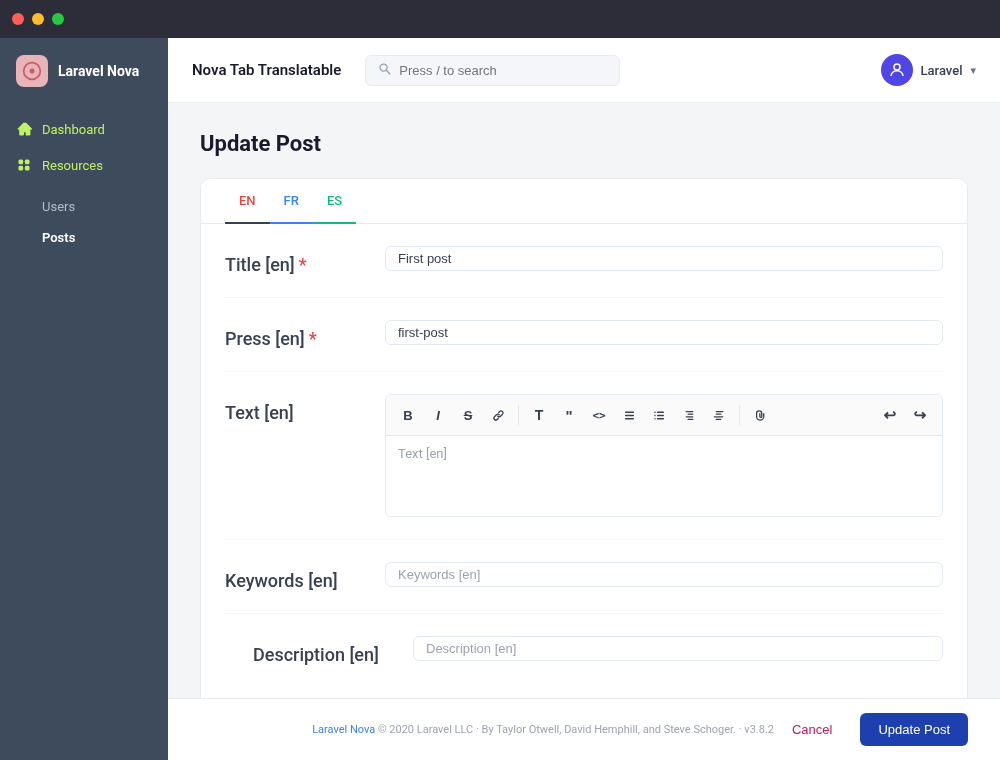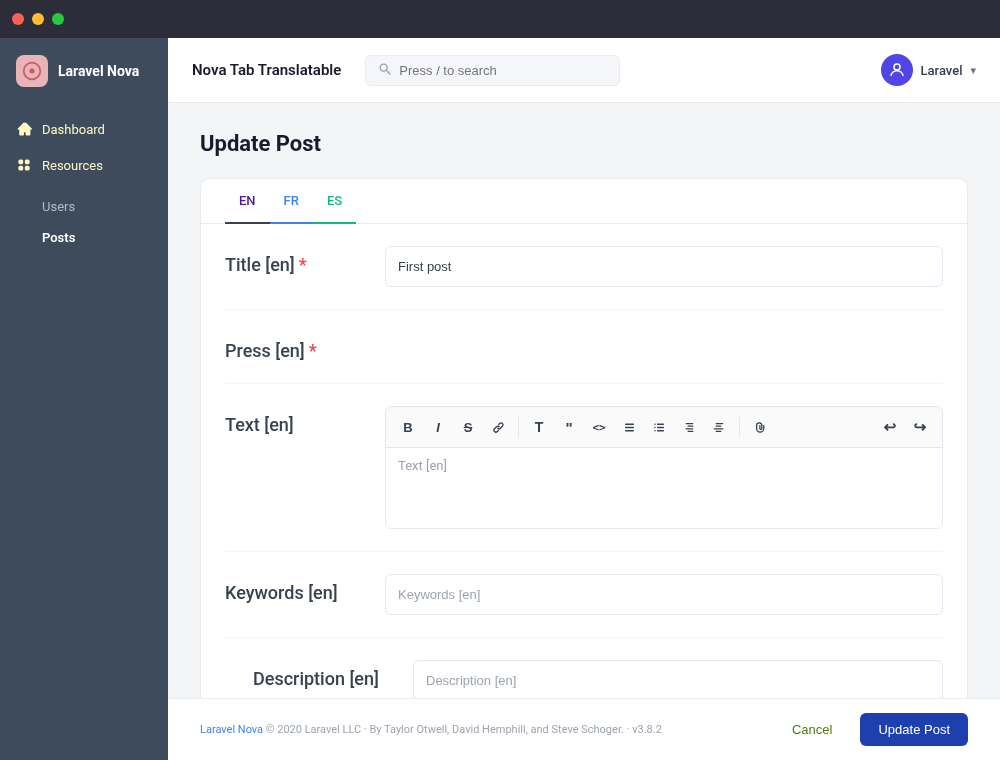--- a/index.html
+++ b/index.html
@@ -68,21 +68,21 @@
     .sidebar-nav {
       display: flex;
       flex-direction: column;
       padding: 8px 0;
     }
     .nav-item {
       display: flex;
       align-items: center;
       gap: 10px;
       padding: 10px 16px;
-      color: #fef9c3;
+      color: #bef264;
       font-size: 13px;
       cursor: pointer;
       transition: background 0.15s;
     }
     .nav-icon { width: 16px; height: 16px; flex-shrink: 0; }
 
     .sidebar-section { margin-top: 8px; }
     .sidebar-sub-item {
       display: flex;
       align-items: center;
@@ -188,21 +188,21 @@
     }
     .lang-tab {
       padding: 14px 14px;
       font-size: 13px;
       font-weight: 500;
       color: #6b7280;
       cursor: pointer;
       border-bottom: 2px solid transparent;
       margin-bottom: -1px;
     }
-    .lang-tab.active-en { color: #4c1d95; border-bottom-color: #374151; }
+    .lang-tab.active-en { color: #ef4444; border-bottom-color: #374151; }
     .lang-tab.active-fr { color: #3b82f6; border-bottom-color: #3b82f6; }
     .lang-tab.active-es { color: #10b981; border-bottom-color: #10b981; }
 
     
     .form-body { padding: 0 24px 24px; }
     .form-row {
       display: flex;
       align-items: flex-start;
       padding: 22px 0;
       border-bottom: 1px solid #f3f5f7;
@@ -217,21 +217,21 @@
       padding-top: 8px;
       display: flex;
       align-items: flex-start;
       gap: 4px;
     }
     .required-star { color: #ef4444; }
     .form-field { flex: 1; }
     .text-input {
       width: 100%;
       max-width: 560px;
-      padding: 12px 12px;
+      padding: 4px 12px;
       border: 1px solid #e2e8f0;
       border-radius: 6px;
       font-size: 13px;
       color: #374151;
       outline: none;
       background: white;
     }
     .text-input::placeholder { color: #9ca3af; }
     .text-input.slug { max-width: 560px; }
 
@@ -273,21 +273,21 @@
       padding: 10px 12px;
       font-size: 13px;
       color: #9ca3af;
       background: white;
     }
 
     .btn-cancel {
       padding: 9px 18px;
       border: none;
       background: transparent;
-      color: #4d7c0f;
+      color: #be185d;
       font-size: 13px;
       font-weight: 500;
       cursor: pointer;
       border-radius: 6px;
     }
     .btn-continue {
       padding: 9px 18px;
       border: none;
       background: #3b82f6;
       color: white;
@@ -312,21 +312,21 @@
       border-top: 1px solid #e8ecef;
       padding: 14px 32px;
       display: flex;
       align-items: center;
       flex-shrink: 0;
     }
     .bottom-footer-text {
       flex: 1;
       font-size: 11px;
       color: #9ca3af;
-      text-align: left;
+      text-align: right;
     }
     .bottom-footer-text a { color: #3b82f6; text-decoration: none; }
     .bottom-actions {
       display: flex;
       gap: 10px;
     }
   </style>
 </head>
 <body>
 
@@ -420,20 +420,23 @@
             </div>
             <div class="form-field">
               <input class="text-input" type="text" value="First post" style="">
             </div>
           </div>
 
           <div class="form-row">
             <div class="form-label">
               <span>Press [en]</span>
               <span class="required-star">*</span>
+            </div>
+            <div class="form-field">
+              <input class="text-input slug" type="text" value="first-post" style="">
             </div>
           </div>
 
           <div class="form-row">
             <div class="form-label">
               <span>Text [en]</span>
             </div>
             <div class="form-field">
               <div class="editor-wrapper">
                 <div class="editor-toolbar">

